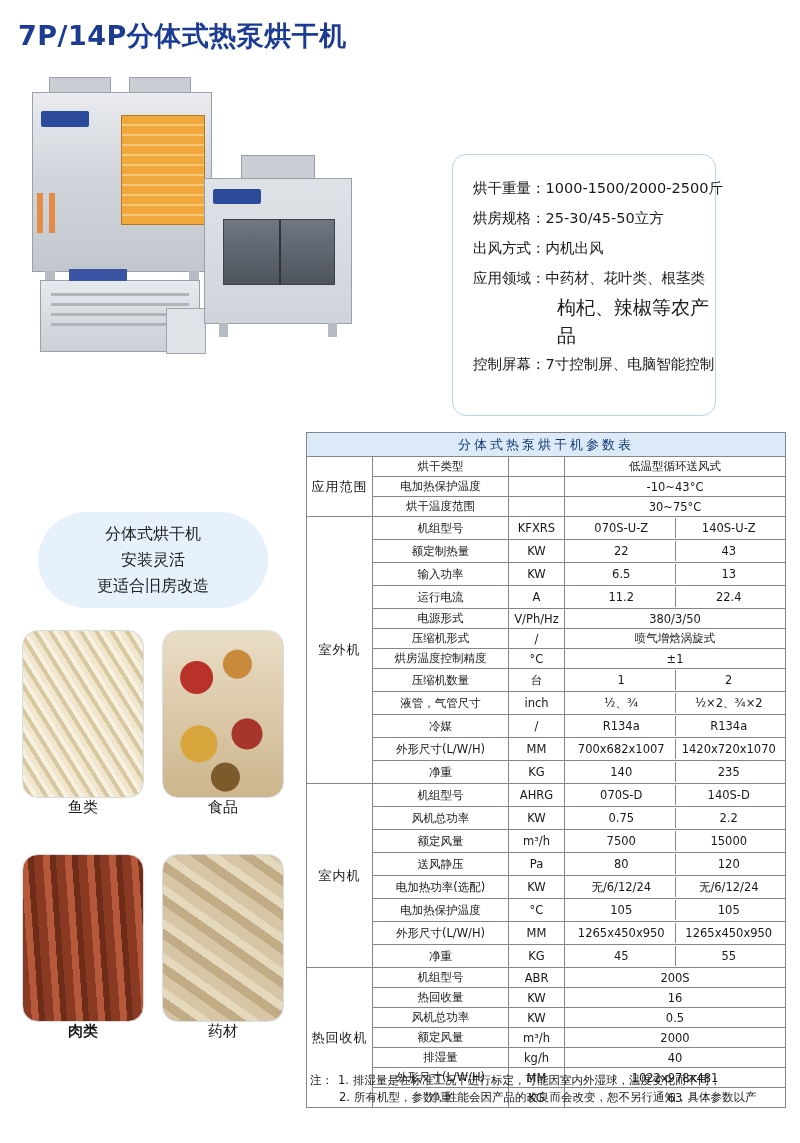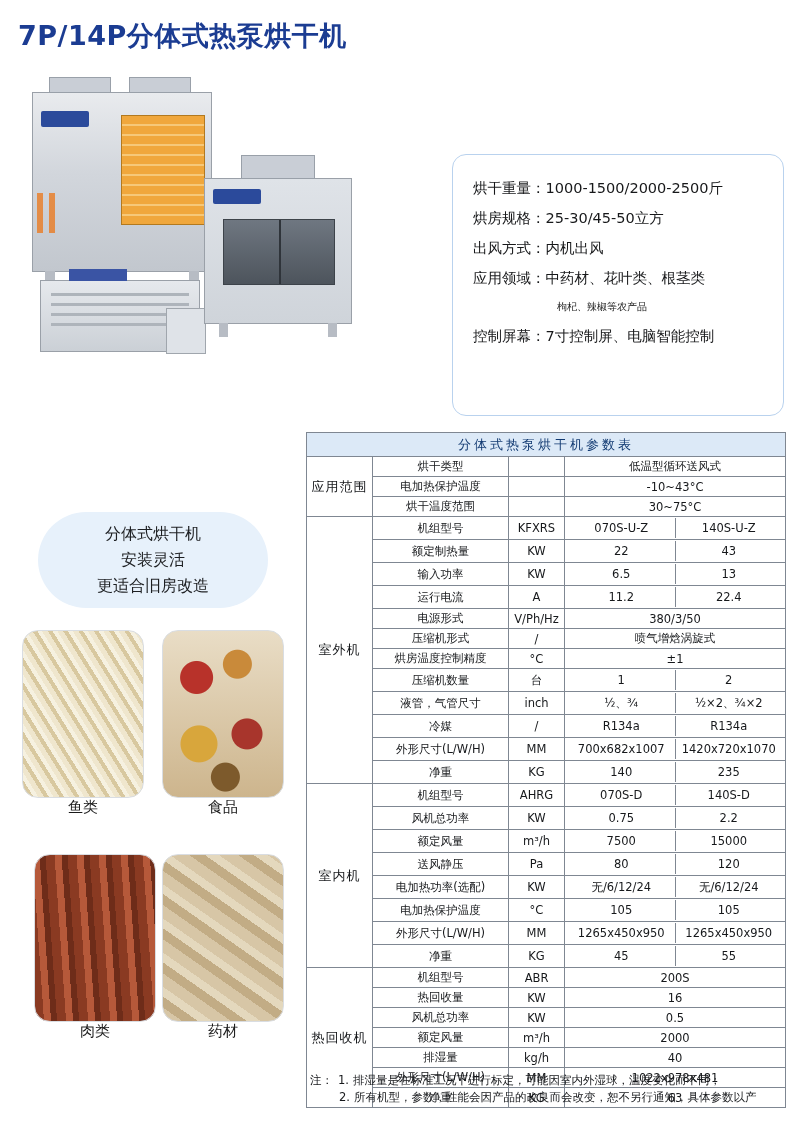--- a/index.html
+++ b/index.html
@@ -78,46 +78,46 @@
   }
   .unit-c .strip{position:absolute;left:10px;top:12px;width:138px;height:3px;background:#aeb4bb;
     box-shadow:0 10px 0 #aeb4bb,0 20px 0 #aeb4bb,0 30px 0 #aeb4bb;}
   .unit-c .blue{position:absolute;left:28px;top:-12px;width:58px;height:12px;background:#3a54a4;}
 
   
   .unit-d{position:absolute;left:148px;top:236px;width:40px;height:46px;background:#dfe3e8;border:1px solid #a0a6ad;}
 
   
   .spec-box {
-    position:absolute; left: 452px; top: 92px; width: 332px; height: 262px;
+    position:absolute; left: 452px; top: 92px; width: 264px; height: 262px;
     border: 1px solid #b9d2ee; border-radius: 14px; background: #fff;
   }
   .spec-list { padding: 18px 0 0 20px; }
   .spec-row { display:flex; font-size: 14.5px; line-height: 30px; color:#17181a; }
   .spec-row .k { white-space: nowrap; }
   .spec-row .v { white-space: nowrap; }
-  .spec-sub { font-size:10px; line-height:28px; padding-left: 84px; }
+  .spec-sub { font-size:19px; line-height:28px; padding-left: 84px; }
 
   
   .bubble {
     position:absolute; left: 38px; top: 512px; width: 230px; height: 96px;
     background:#e7f1fb; border-radius: 48px;
     display:flex; align-items:center; justify-content:center; flex-direction:column;
     color:#1d1f22; font-size:16px; line-height: 26px; text-align:center;
   }
 
   .photo-grid { position:absolute; left: 22px; top: 630px; width: 268px; }
   .photo-cell { position:absolute; width: 122px; }
   .photo-cell .img {
     width:122px; height: 168px; border-radius: 16px; border:1px solid #d9dde2;
   }
   .photo-cell .cap { text-align:center; font-size: 15px; padding-top: 0; }
   .p1 { left: 0; top: 0; }
   .p2 { left: 140px; top: 0; }
-  .p3 { left: 12px; top: 224px; }
+  .p3 { left: 0; top: 224px; font-weight: bold; }
   .p4 { left: 140px; top: 224px; }
 
   .img-fish {
     background:
       repeating-linear-gradient(58deg, #efe6cd 0 5px, #d8c89f 5px 9px, #f6f1e0 9px 13px),
       linear-gradient(180deg,#f4eeda,#e3d6b0);
   }
   .img-food {
     background:
       radial-gradient(circle at 28% 28%, #b8322a 0 16px, transparent 17px),

